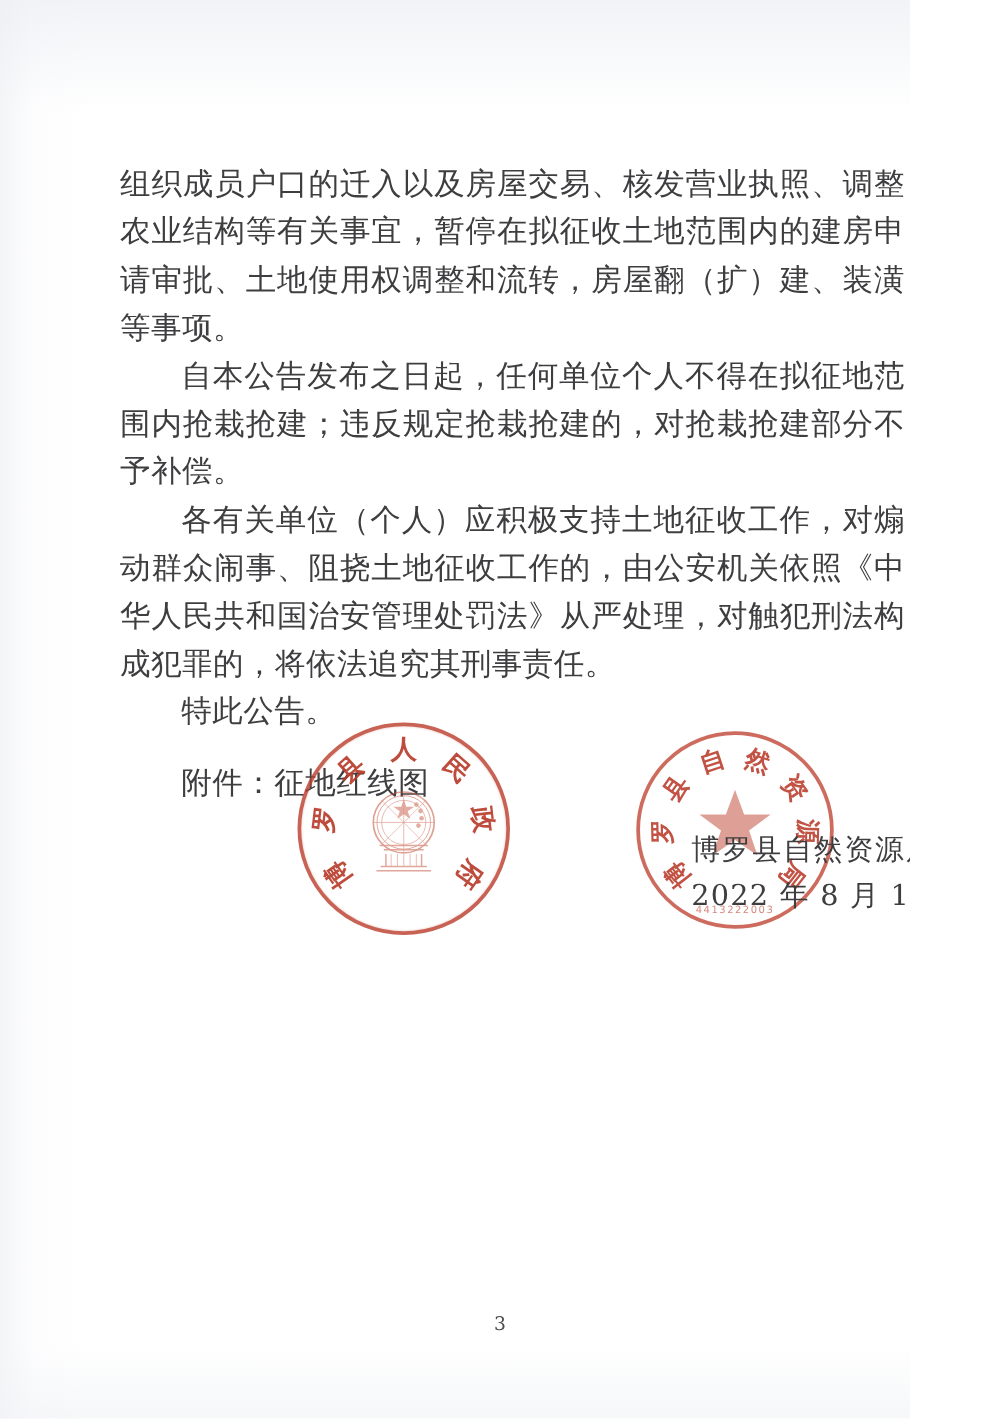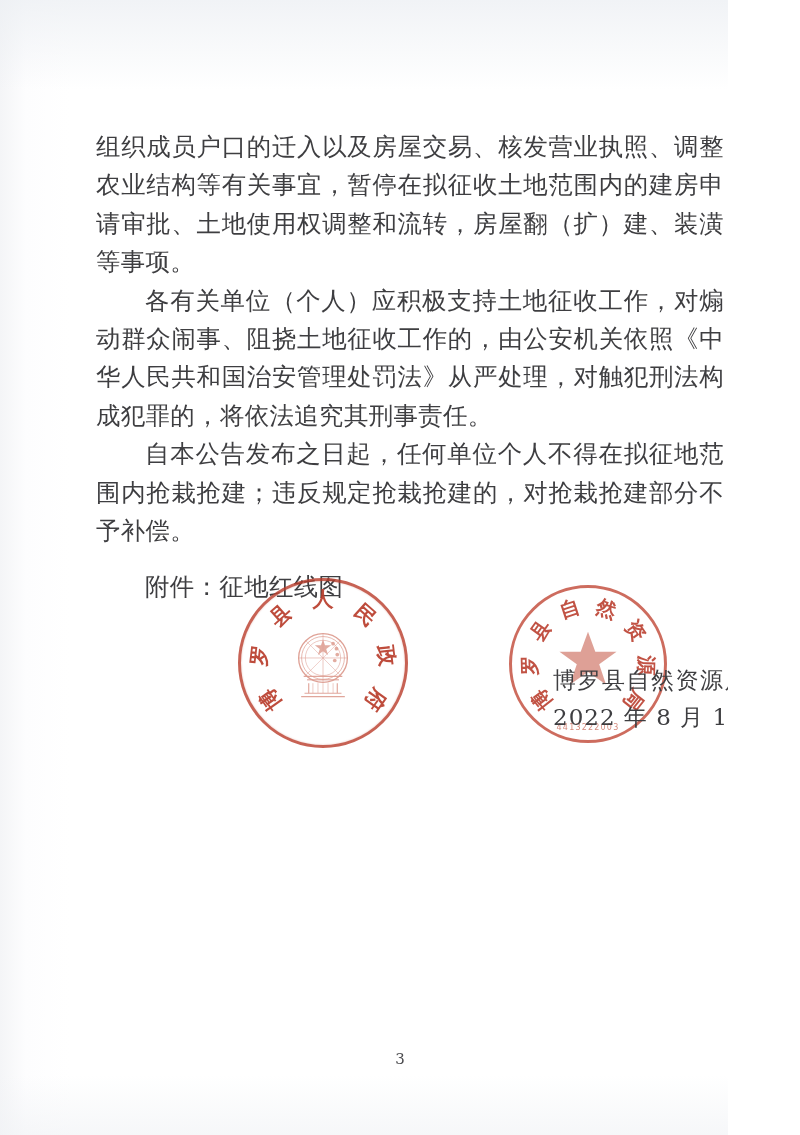--- a/index.html
+++ b/index.html
@@ -204,22 +204,23 @@
 </head>
 <body>
 
 <div id="page">
 
   <div id="scan-tint-top"></div>
   <div id="scan-tint-bottom"></div>
 
   <div id="body-text">
     <p class="para">组织成员户口的迁入以及房屋交易、核发营业执照、调整农业结构等有关事宜，暂停在拟征收土地范围内的建房申请审批、土地使用权调整和流转，房屋翻（扩）建、装潢等事项。</p>
+    <p class="para indent">自本公告发布之日起，任何单位个人不得在拟征地范围内抢栽抢建；违反规定抢栽抢建的，对抢栽抢建部分不予补偿。</p>
     <p class="para indent">各有关单位（个人）应积极支持土地征收工作，对煽动群众闹事、阻挠土地征收工作的，由公安机关依照《中华人民共和国治安管理处罚法》从严处理，对触犯刑法构成犯罪的，将依法追究其刑事责任。</p>
-    <p class="para indent">自本公告发布之日起，任何单位个人不得在拟征地范围内抢栽抢建；违反规定抢栽抢建的，对抢栽抢建部分不予补偿。</p>
+    <p class="para indent">特此公告。</p>
     <p class="para indent" style="margin-top:18px">附件：征地红线图</p>
   </div>
 
   <div id="seal-gov" class="seal">
     <div class="seal-ring-text" id="gov-ring">
         <div class="ring-char" style="transform: translate(-52.43px, 36.71px);">
           <span style="transform: translate(-50%, -50%) rotate(-125deg);">博</span>
         </div>
         <div class="ring-char" style="transform: translate(-63.57px, -7.43px);">
           <span style="transform: translate(-50%, -50%) rotate(-83.33deg);">罗</span>

